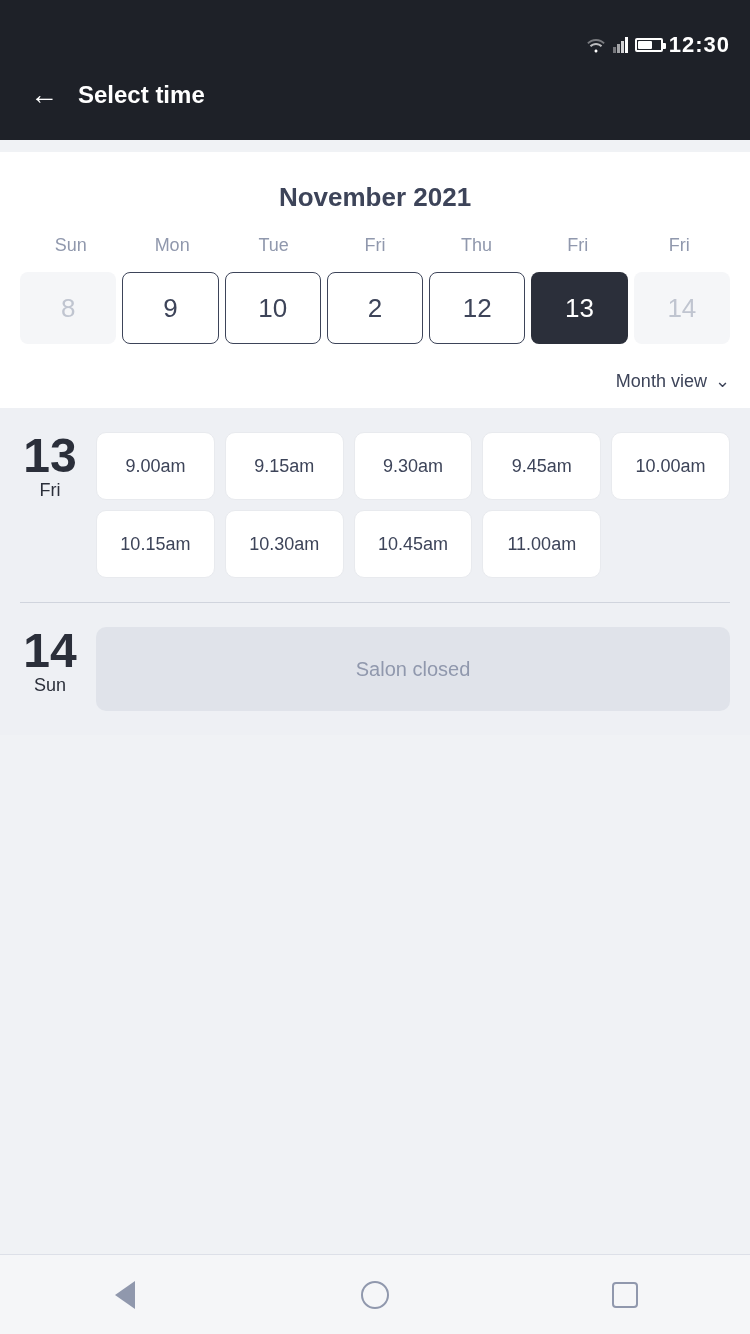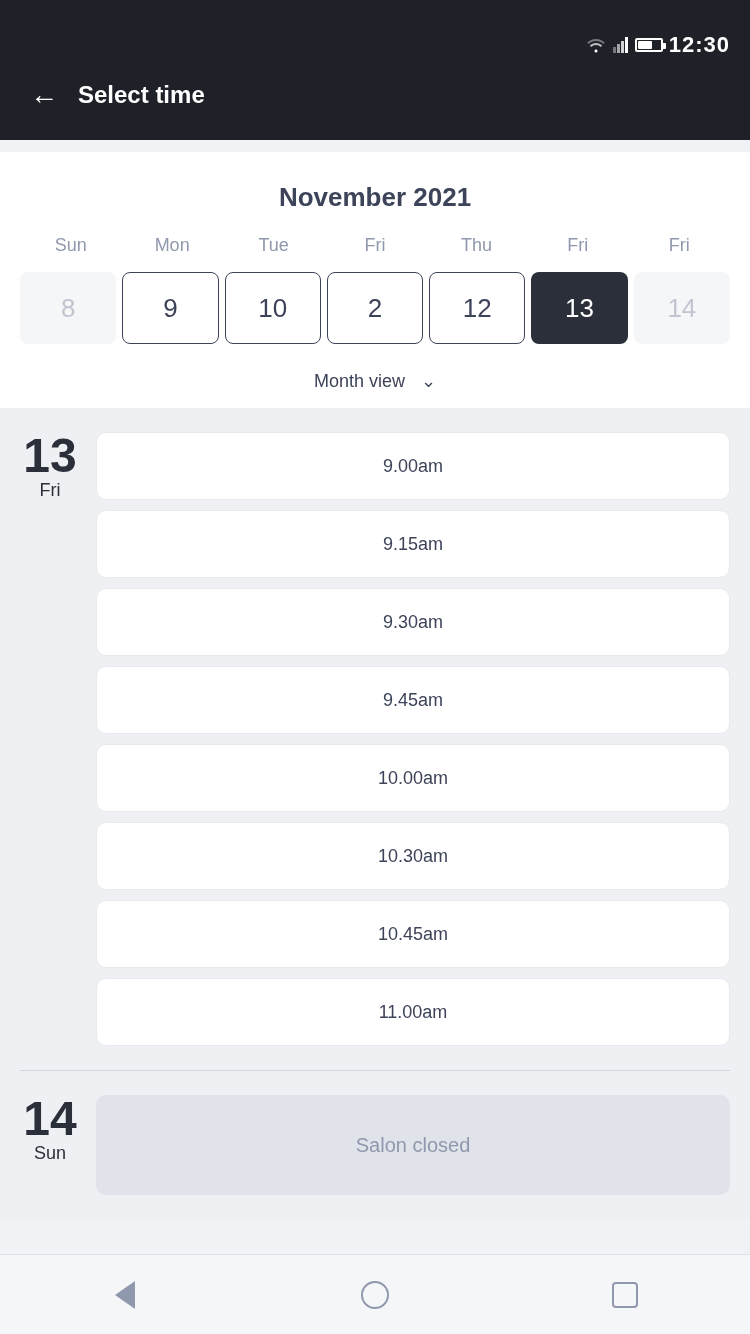--- a/index.html
+++ b/index.html
@@ -143,23 +143,23 @@
     .date-cell.selected {
       background: #2b2f3a;
       color: white;
       border: none;
     }
 
     
     .month-view-row {
       display: flex;
       align-items: center;
-      justify-content: center;
+      justify-content: flex-end;
       padding: 12px 0 16px;
-      gap: 16px;
+      gap: 8px;
       color: #3d4459;
       font-size: 18px;
       cursor: pointer;
     }
     .chevron-down {
       font-size: 18px;
     }
 
     
     .time-section {
@@ -188,21 +188,21 @@
     .day-name {
       color: #2b2f3a;
       font-size: 18px;
       font-weight: 500;
       text-align: center;
     }
 
     
     .time-grid {
       display: grid;
-      grid-template-columns: repeat(1, 1fr);
+      grid-template-columns: repeat(5, 1fr);
       gap: 10px;
       flex: 1;
     }
     .time-slot {
       background: white;
       border-radius: 10px;
       height: 68px;
       display: flex;
       align-items: center;
       justify-content: center;
@@ -223,21 +223,21 @@
     .closed-block {
       display: flex;
       gap: 16px;
       align-items: flex-start;
       margin-top: 4px;
     }
     .closed-message {
       flex: 1;
       background: #e0e3ea;
       border-radius: 10px;
-      height: 100px;
+      height: 84px;
       display: flex;
       align-items: center;
       justify-content: center;
       color: #9098ad;
       font-size: 20px;
     }
 
     
     .bottom-nav {
       position: fixed;
@@ -349,20 +349,21 @@
         <div class="day-label">
           <div class="day-number">13</div>
           <div class="day-name">Fri</div>
         </div>
         <div class="time-grid">
           <div class="time-slot">9.00am</div>
           <div class="time-slot">9.15am</div>
           <div class="time-slot">9.30am</div>
           <div class="time-slot">9.45am</div>
           <div class="time-slot">10.00am</div>
+          <div class="time-slot">10.15am</div>
           <div class="time-slot">10.30am</div>
           <div class="time-slot">10.45am</div>
           <div class="time-slot">11.00am</div>
         </div>
       </div>
     </div>
 
     <div class="section-divider"></div>
 
     <div class="day-block">

